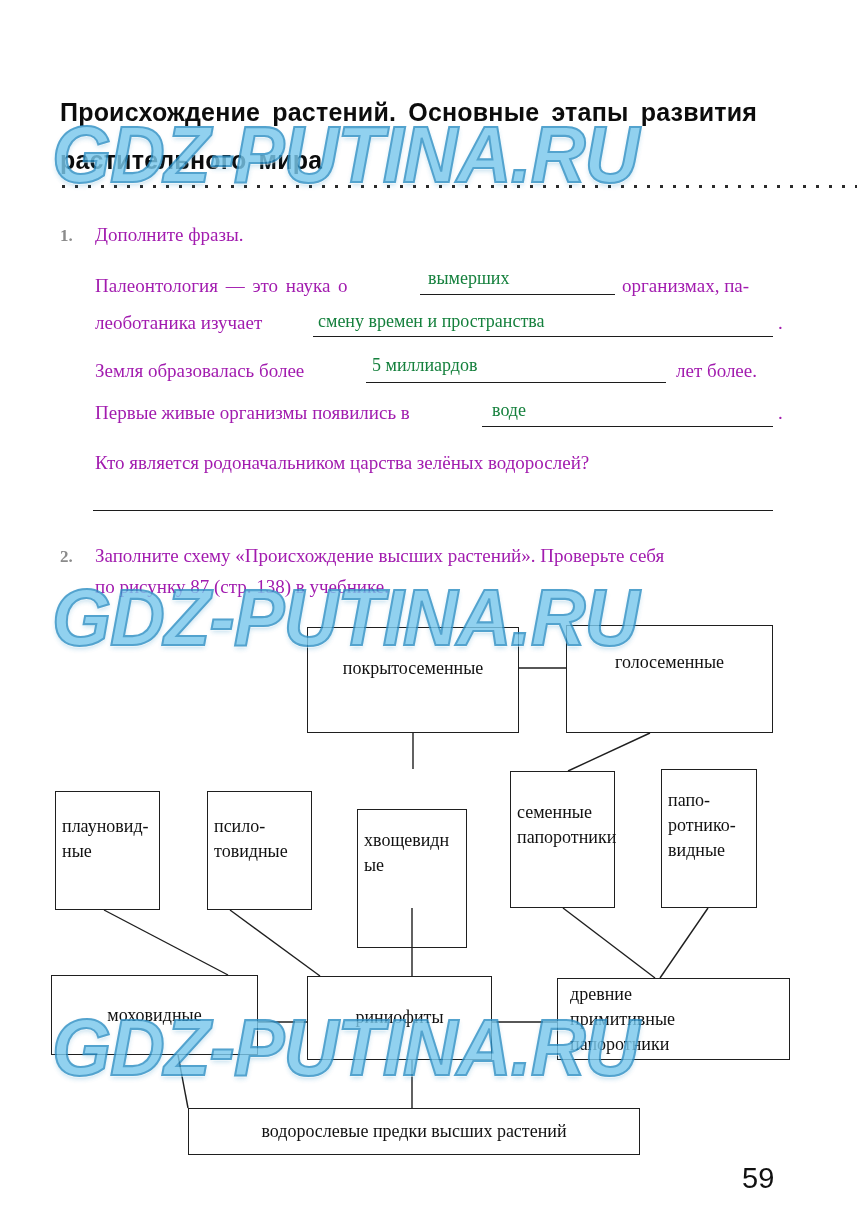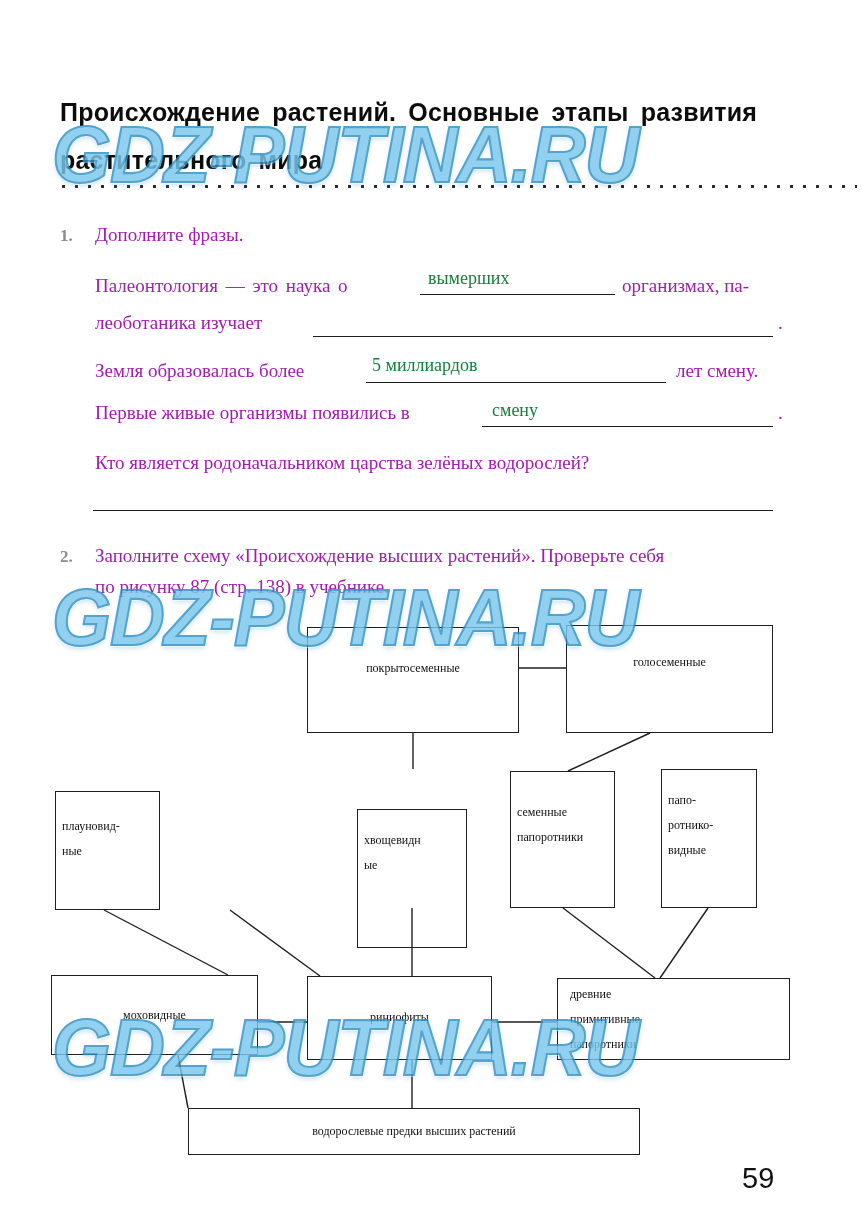--- a/index.html
+++ b/index.html
@@ -105,21 +105,21 @@
     border: 1.5px solid #1f1f1f;
     background: transparent;
     box-sizing: border-box;
     z-index: 5;
   }
   .node .label {
     position: absolute;
     left: 6px;
     right: 0;
     font-family: "Liberation Serif", "DejaVu Serif", serif;
-    font-size: 12px;
+    font-size: 18px;
     line-height: 25px;
     color: #111;
     white-space: pre-line;
   }
   .node.center .label {
     left: 0;
     right: 0;
     text-align: center;
     white-space: nowrap;
   }
@@ -167,30 +167,31 @@
 
   <div class="ex-num" style="left:60px; top:226px;">1.</div>
   <div class="body-text" style="left:95px; top:224px;">Дополните фразы.</div>
 
   <div class="body-text" style="left:95px; top:275px; word-spacing:3px;">Палеонтология — это наука о</div>
   <div class="handwriting" style="left:428px; top:268px;">вымерших</div>
   <div class="blank-line" style="left:420px; top:294px; width:195px;"></div>
   <div class="body-text" style="left:622px; top:275px;">организмах, па-</div>
 
   <div class="body-text" style="left:95px; top:312px;text-align:center;">леоботаника изучает</div>
+  <div class="handwriting" style="left:318px; top:311px;">смену времен и пространства</div>
   <div class="blank-line" style="left:313px; top:336px; width:460px;"></div>
   <div class="body-text" style="left:778px; top:312px;">.</div>
 
   <div class="body-text" style="left:95px; top:360px;">Земля образовалась более</div>
   <div class="handwriting" style="left:372px; top:355px;">5 миллиардов</div>
   <div class="blank-line" style="left:366px; top:382px; width:300px;"></div>
-  <div class="body-text" style="left:676px; top:360px;">лет смену.</div>
+  <div class="body-text" style="left:676px; top:360px;">лет более.</div>
 
   <div class="body-text" style="left:95px; top:402px;">Первые живые организмы появились в</div>
-  <div class="handwriting" style="left:492px; top:400px;">смену</div>
+  <div class="handwriting" style="left:492px; top:400px;">воде</div>
   <div class="blank-line" style="left:482px; top:426px; width:291px;"></div>
   <div class="body-text" style="left:778px; top:402px;">.</div>
 
   <div class="body-text" style="left:95px; top:452px;">Кто является родоначальником царства зелёных водорослей?</div>
   <div class="blank-line" style="left:93px; top:510px; width:680px;"></div>
 
   <div class="ex-num" style="left:60px; top:547px;">2.</div>
   <div class="body-text" style="left:95px; top:545px;">Заполните схему «Происхождение высших растений». Проверьте себя</div>
   <div class="body-text" style="left:95px; top:576px;">по рисунку 87 (стр. 138) в учебнике.</div>
 
@@ -230,20 +231,24 @@
 
   <div class="node center" style="left:566px; top:625px; width:207px; height:108px;">
     <span class="label" style="top:24px;">голосеменные</span>
   </div>
 
   <div class="node" style="left:55px; top:791px; width:105px; height:119px;">
     <span class="label" style="top:22px;">плауновид-
 ные</span>
   </div>
 
+  <div class="node" style="left:207px; top:791px; width:105px; height:119px;">
+    <span class="label" style="top:22px;">псило-
+товидные</span>
+  </div>
 
   <div class="node" style="left:357px; top:769px; width:110px; height:139px;margin-top:40px;">
     <span class="label" style="top:18px;">хвощевидн
 ые</span>
   </div>
 
   <div class="node" style="left:510px; top:771px; width:105px; height:137px;">
     <span class="label" style="top:16px;margin-top:12px;">семенные
 папоротники</span>
   </div>

